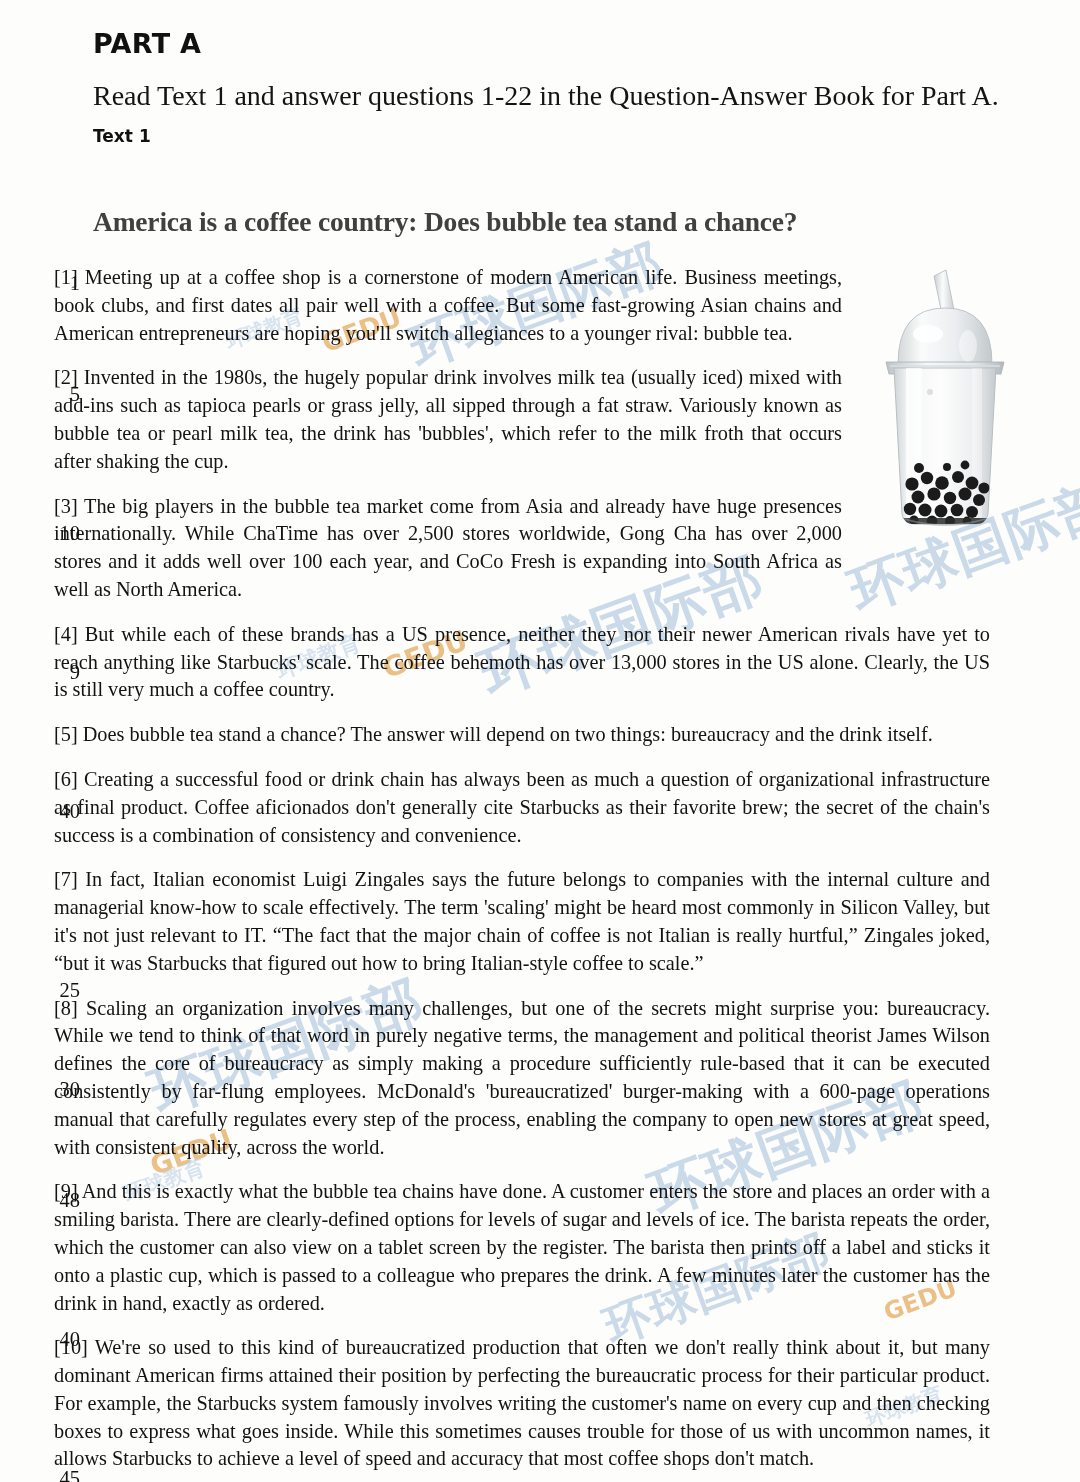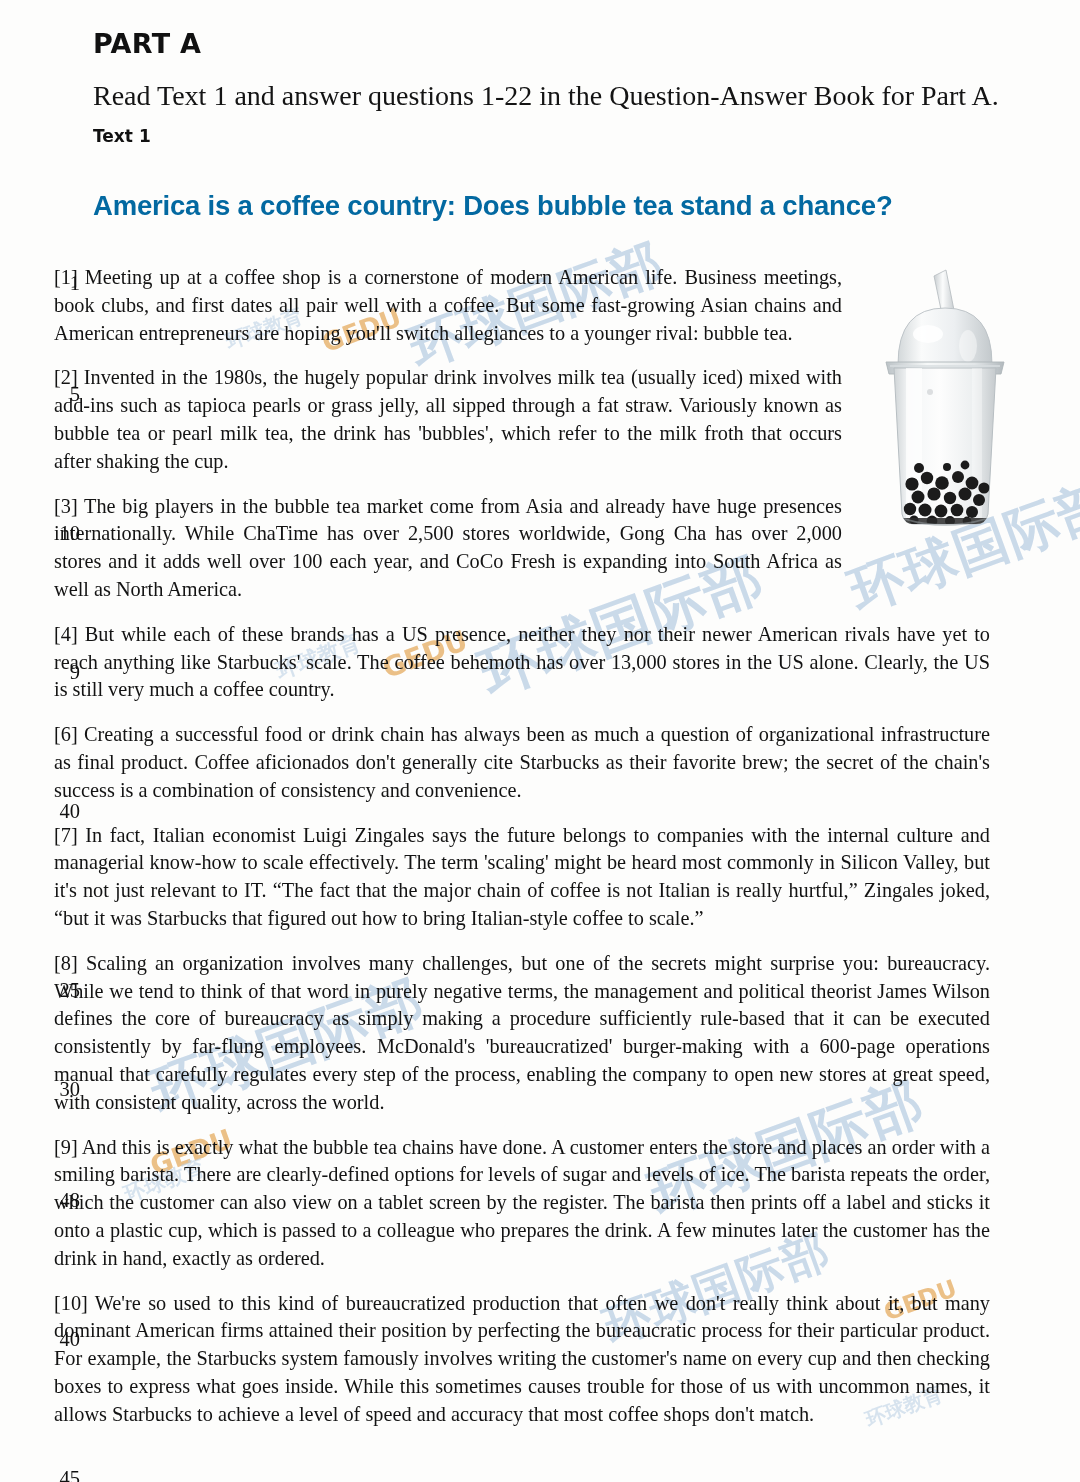--- a/index.html
+++ b/index.html
@@ -82,26 +82,26 @@
     left: 93px;
     top: 126px;
     font-family: "DejaVu Sans", sans-serif;
     font-weight: 700;
     font-size: 17px;
     color: #111;
   }
   .article-title {
     position: absolute;
     left: 93px;
-    top: 172px;
-    font-family: Liberation Sans, sans-serif;
+    top: 188px;
+    font-family: Liberation Serif, serif;
     font-weight: 700;
     font-size: 27.5px;
     letter-spacing: -0.2px;
-    color: #0369a1;
+    color: #404040;
     white-space: nowrap;
   }
 
   
   .body-wrap {
     position: absolute;
     left: 0;
     top: 264px;
     width: 1080px;
   }
@@ -276,20 +276,21 @@
       <div class="lineno" style="top:925px;">48</div>
       <div class="lineno" style="top:1064px;">40</div>
       <div class="lineno" style="top:1203px;">45</div>
     </div>
 
     <div class="body-wrap">
       <p class="para narrow">[1] Meeting up at a coffee shop is a cornerstone of modern American life. Business meetings, book clubs, and first dates all pair well with a coffee. But some fast-growing Asian chains and American entrepreneurs are hoping you'll switch allegiances to a younger rival: bubble tea.</p>
       <p class="para narrow">[2] Invented in the 1980s, the hugely popular drink involves milk tea (usually iced) mixed with add-ins such as tapioca pearls or grass jelly, all sipped through a fat straw. Variously known as bubble tea or pearl milk tea, the drink has 'bubbles', which refer to the milk froth that occurs after shaking the cup.</p>
       <p class="para narrow">[3] The big players in the bubble tea market come from Asia and already have huge presences internationally. While ChaTime has over 2,500 stores worldwide, Gong Cha has over 2,000 stores and it adds well over 100 each year, and CoCo Fresh is expanding into South Africa as well as North America.</p>
       <p class="para">[4] But while each of these brands has a US presence, neither they nor their newer American rivals have yet to reach anything like Starbucks' scale. The coffee behemoth has over 13,000 stores in the US alone. Clearly, the US is still very much a coffee country.</p>
+      <p class="para">[5] Does bubble tea stand a chance? The answer will depend on two things: bureaucracy and the drink itself.</p>
       <p class="para">[6] Creating a successful food or drink chain has always been as much a question of organizational infrastructure as final product. Coffee aficionados don't generally cite Starbucks as their favorite brew; the secret of the chain's success is a combination of consistency and convenience.</p>
       <p class="para">[7] In fact, Italian economist Luigi Zingales says the future belongs to companies with the internal culture and managerial know-how to scale effectively. The term 'scaling' might be heard most commonly in Silicon Valley, but it's not just relevant to IT. “The fact that the major chain of coffee is not Italian is really hurtful,” Zingales joked, “but it was Starbucks that figured out how to bring Italian-style coffee to scale.”</p>
       <p class="para">[8] Scaling an organization involves many challenges, but one of the secrets might surprise you: bureaucracy. While we tend to think of that word in purely negative terms, the management and political theorist James Wilson defines the core of bureaucracy as simply making a procedure sufficiently rule-based that it can be executed consistently by far-flung employees. McDonald's 'bureaucratized' burger-making with a 600-page operations manual that carefully regulates every step of the process, enabling the company to open new stores at great speed, with consistent quality, across the world.</p>
       <p class="para">[9] And this is exactly what the bubble tea chains have done. A customer enters the store and places an order with a smiling barista. There are clearly-defined options for levels of sugar and levels of ice. The barista repeats the order, which the customer can also view on a tablet screen by the register. The barista then prints off a label and sticks it onto a plastic cup, which is passed to a colleague who prepares the drink. A few minutes later the customer has the drink in hand, exactly as ordered.</p>
       <p class="para">[10] We're so used to this kind of bureaucratized production that often we don't really think about it, but many dominant American firms attained their position by perfecting the bureaucratic process for their particular product. For example, the Starbucks system famously involves writing the customer's name on every cup and then checking boxes to express what goes inside. While this sometimes causes trouble for those of us with uncommon names, it allows Starbucks to achieve a level of speed and accuracy that most coffee shops don't match.</p>
 
     </div>
 
   </div>
 </div>

